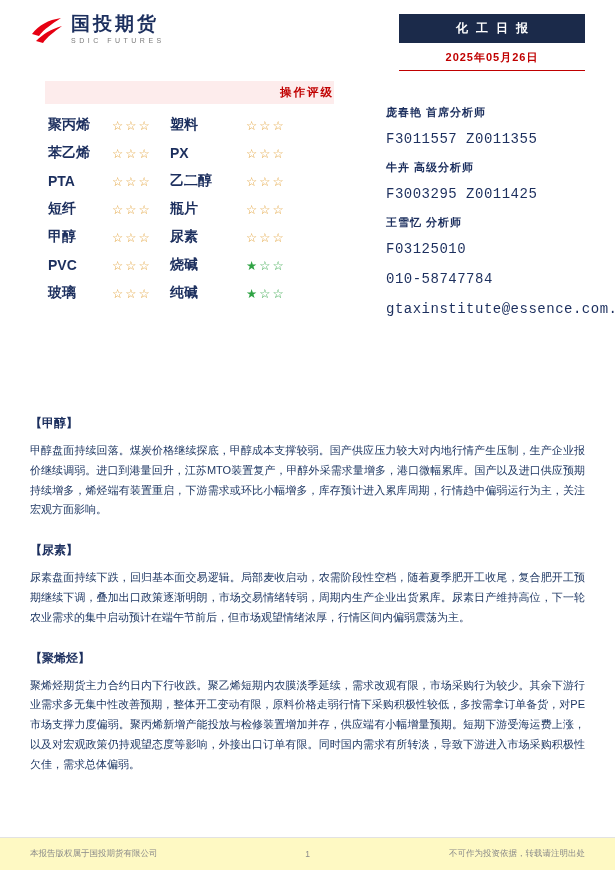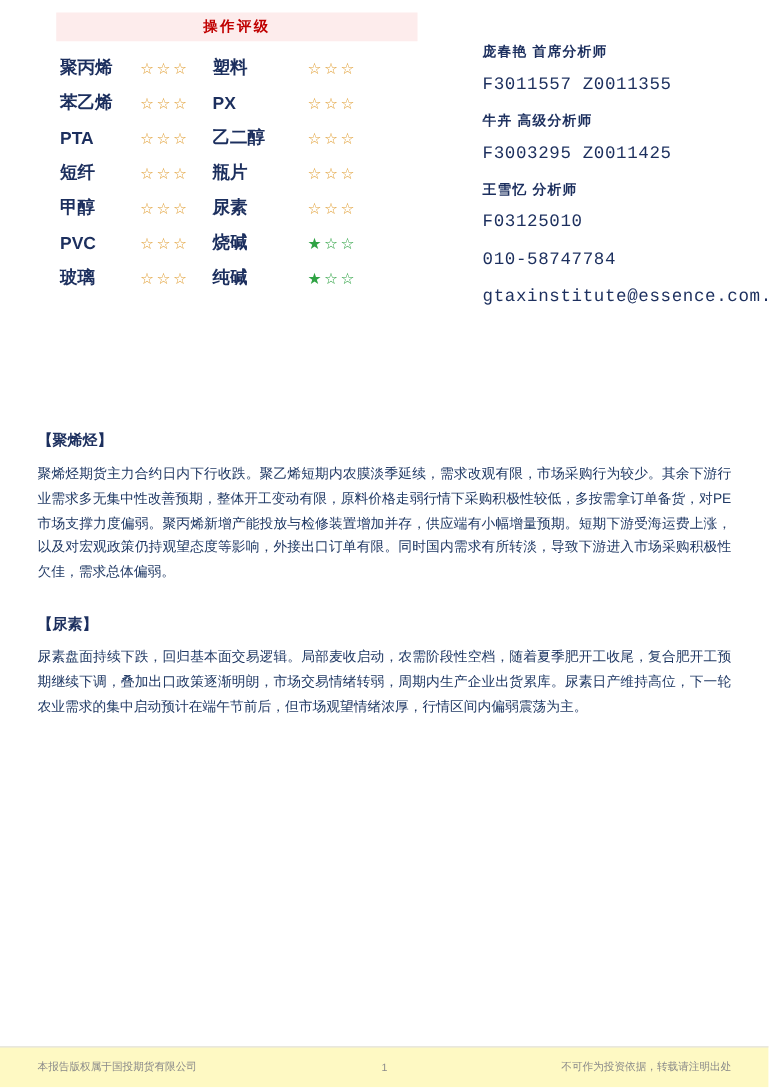--- a/index.html
+++ b/index.html
@@ -17,21 +17,21 @@
   .logo svg { display: block; }
   .brand-name { font-size: 19px; font-weight: bold; color: #1C2F5E; letter-spacing: 3px; line-height: 1.1; }
   .brand-sub { font-size: 7px; color: #7a7a7a; letter-spacing: 3.5px; margin-top: 2px; }
   .report-head { width: 186px; text-align: center; }
   .report-type { background: #1B2A4A; color: #fff; font-size: 12px; font-weight: bold; letter-spacing: 8px; padding: 6px 0 6px 8px; }
   .report-date { color: #C00000; font-size: 11px; font-weight: bold; padding: 7px 0 5px; border-bottom: 1.5px solid #C00000; letter-spacing: 1px; }
 
   
   .content { display: flex; padding: 10px 30px 0 30px; min-height: 330px; }
   .left-col { width: 304px; flex: none; }
-  .ratings-title { background: #FDECEC; color: #C00000; font-weight: bold; font-size: 11.5px; text-align: center; padding: 4px 0; margin-left: 15px; letter-spacing: 2px; }
+  .ratings-title { background: #FDECEC; color: #C00000; font-weight: bold; font-size: 11.5px; text-align: right; padding: 4px 0; margin-left: 15px; letter-spacing: 2px; }
   .rating-table { margin: 12px 0 0 18px; display: grid; grid-template-columns: 64px 58px 76px 58px; row-gap: 10px; align-items: center; }
   .r-name { font-size: 14px; font-weight: bold; color: #1C2F5E; }
   .r-stars { font-size: 12.5px; letter-spacing: 2px; white-space: nowrap; }
 
   .right-col { flex: 1; padding-left: 52px; padding-top: 24px; font-size: 11px; color: #1C2F5E; }
   .analyst { margin-bottom: 13px; }
   .analyst-name { font-weight: bold; font-size: 11px; margin-bottom: 11px; letter-spacing: 1px; }
   .analyst-ids, .contact-line { font-family: Liberation Mono, monospace; font-size: 14px; letter-spacing: 0.5px; }
   .contact-line { margin-top: 14px; }
   .contact-email { color: #1C2F5E; text-decoration: none; }
@@ -49,20 +49,38 @@
     display: flex; justify-content: space-between; align-items: center;
     padding: 10px 30px; font-size: 8.5px; color: #8a8a8a;
   }
   .footer .page-num { position: absolute; left: 50%; transform: translateX(-50%); }
 </style>
 </head>
 <body>
 
 <div class="page">
 
+  <div class="header">
+    <div class="logo">
+      <span>
+        <svg width="34" height="30" viewBox="0 0 34 30">
+          <path d="M2 20 C9 11, 18 6, 31 4 C22 10, 14 15, 9 22 Z" fill="#E60012"></path>
+          <path d="M6 27 C13 20, 21 15, 32 12 C24 18, 17 23, 13 29 Z" fill="#E60012"></path>
+        </svg>
+      </span>
+      <span>
+        <span class="brand-name" style="display:block">国投期货</span>
+        <span class="brand-sub" style="display:block">SDIC FUTURES</span>
+      </span>
+    </div>
+    <div class="report-head">
+      <div class="report-type">化工日报</div>
+      <div class="report-date">2025年05月26日</div>
+    </div>
+  </div>
 
   <div class="content">
 
     <div class="left-col">
       <div class="ratings-title">操作评级</div>
       <div class="rating-table">
 
         <div class="r-name">聚丙烯</div>
         <div class="r-stars" style="color: rgb(226, 162, 59);">☆☆☆</div>
         <div class="r-name">塑料</div>
@@ -116,26 +134,30 @@
       </div>
       <div class="contact-line">010-58747784</div>
       <div class="contact-line">
         <a href="#" class="contact-email">gtaxinstitute@essence.com.cn</a>
       </div>
     </div>
   </div>
 
   <div class="sections">
     <div class="section">
-      <div class="section-title">【聚烯烃】</div>
-      <div class="section-body">聚烯烃期货主力合约日内下行收跌。聚乙烯短期内农膜淡季延续，需求改观有限，市场采购行为较少。其余下游行业需求多无集中性改善预期，整体开工变动有限，原料价格走弱行情下采购积极性较低，多按需拿订单备货，对PE市场支撑力度偏弱。聚丙烯新增产能投放与检修装置增加并存，供应端有小幅增量预期。短期下游受海运费上涨，以及对宏观政策仍持观望态度等影响，外接出口订单有限。同时国内需求有所转淡，导致下游进入市场采购积极性欠佳，需求总体偏弱。</div>
+      <div class="section-title">【甲醇】</div>
+      <div class="section-body">甲醇盘面持续回落。煤炭价格继续探底，甲醇成本支撑较弱。国产供应压力较大对内地行情产生压制，生产企业报价继续调弱。进口到港量回升，江苏MTO装置复产，甲醇外采需求量增多，港口微幅累库。国产以及进口供应预期持续增多，烯烃端有装置重启，下游需求或环比小幅增多，库存预计进入累库周期，行情趋中偏弱运行为主，关注宏观方面影响。</div>
     </div>
     <div class="section">
       <div class="section-title">【尿素】</div>
       <div class="section-body">尿素盘面持续下跌，回归基本面交易逻辑。局部麦收启动，农需阶段性空档，随着夏季肥开工收尾，复合肥开工预期继续下调，叠加出口政策逐渐明朗，市场交易情绪转弱，周期内生产企业出货累库。尿素日产维持高位，下一轮农业需求的集中启动预计在端午节前后，但市场观望情绪浓厚，行情区间内偏弱震荡为主。</div>
+    </div>
+    <div class="section">
+      <div class="section-title">【聚烯烃】</div>
+      <div class="section-body">聚烯烃期货主力合约日内下行收跌。聚乙烯短期内农膜淡季延续，需求改观有限，市场采购行为较少。其余下游行业需求多无集中性改善预期，整体开工变动有限，原料价格走弱行情下采购积极性较低，多按需拿订单备货，对PE市场支撑力度偏弱。聚丙烯新增产能投放与检修装置增加并存，供应端有小幅增量预期。短期下游受海运费上涨，以及对宏观政策仍持观望态度等影响，外接出口订单有限。同时国内需求有所转淡，导致下游进入市场采购积极性欠佳，需求总体偏弱。</div>
     </div>
   </div>
 
   <div class="footer">
     <span>本报告版权属于国投期货有限公司</span>
     <span class="page-num">1</span>
     <span>不可作为投资依据，转载请注明出处</span>
   </div>
 
 </div>

